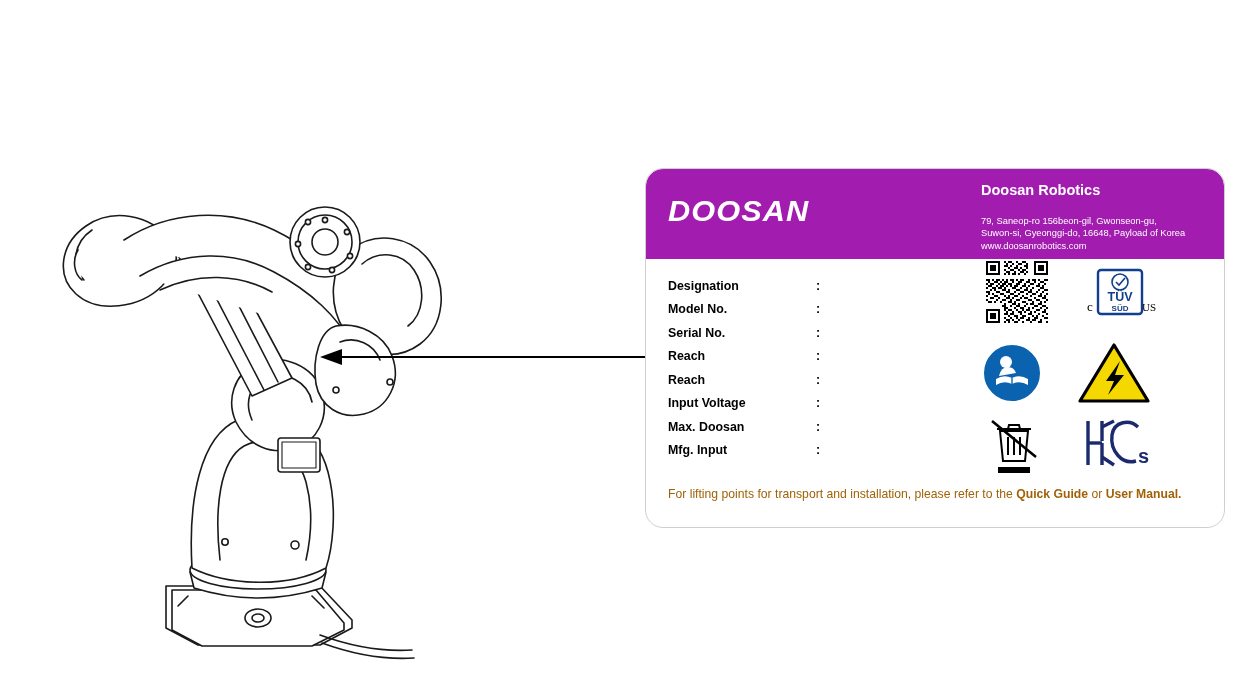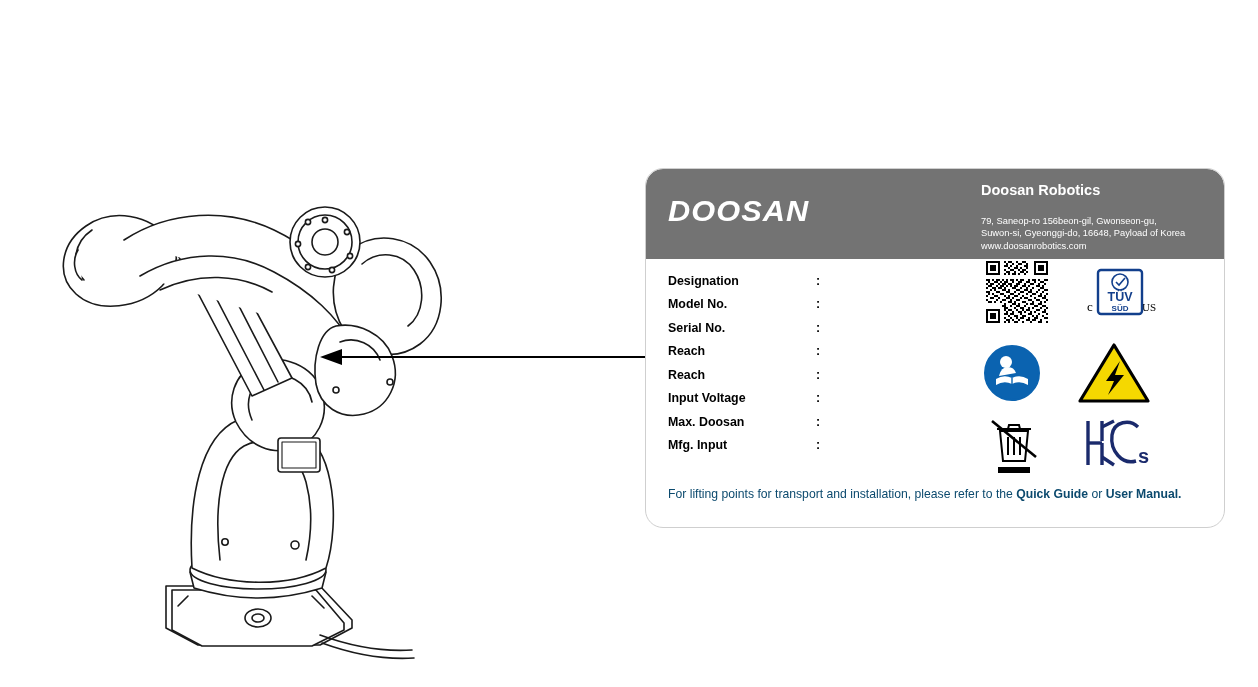--- a/index.html
+++ b/index.html
@@ -44,21 +44,21 @@
     background: #ffffff;
     border: 1px solid #cfcfcf;
     border-radius: 18px;
     box-sizing: border-box;
     overflow: hidden;
   }
 
   #nameplate-header {
     position: relative;
     height: 84px;
-    background: #737373;
+    background: #a21caf;
     border-radius: 17px 17px 0 0;
     color: #ffffff;
     padding: 3px;
   }
 
   #doosan-logo {
     position: absolute;
     left: 22px;
     top: 26px;
     font-family: "Liberation Sans", sans-serif;
@@ -91,21 +91,21 @@
 
   
   #spec-list {
     position: absolute;
     left: 22px;
     top: 100px;
     width: 250px;
   }
   .spec-row {
     display: flex;
-    align-items: center;
+    align-items: flex-end;
     height: 23.5px;
     font-size: 12.4px;
     font-weight: bold;
   }
   .spec-label {
     width: 148px;
     white-space: nowrap;
   }
   .spec-colon {
     width: 10px;
@@ -176,21 +176,21 @@
   }
 
   
   #footer-note {
     position: absolute;
     left: 22px;
     top: 318px;
     width: 545px;
     font-size: 12.2px;
     font-weight: bold;
-    color: #0c4a6e;
+    color: #a16207;
   }
   #footer-note .light {
     font-weight: normal;
   }
 </style>
 </head>
 <body>
 
 <div id="robot-illustration">
   <svg width="440" height="570" viewBox="0 0 440 570" fill="none">

